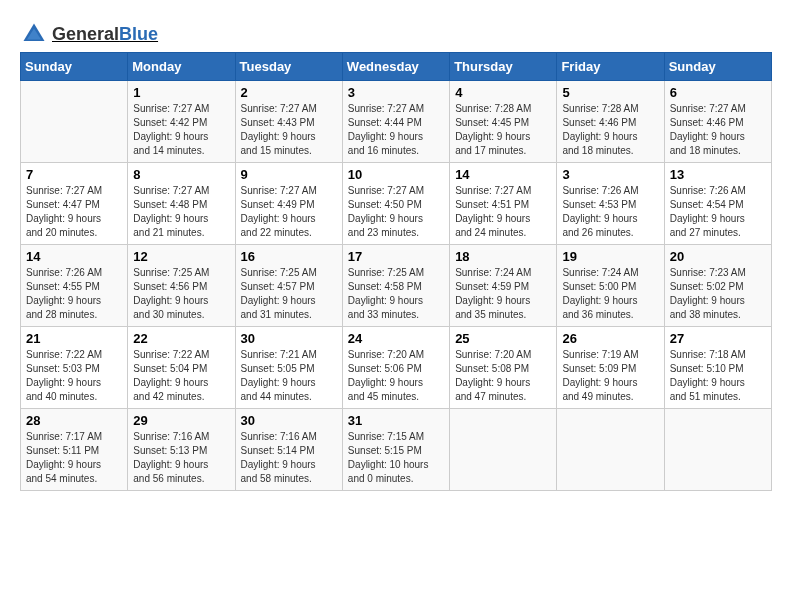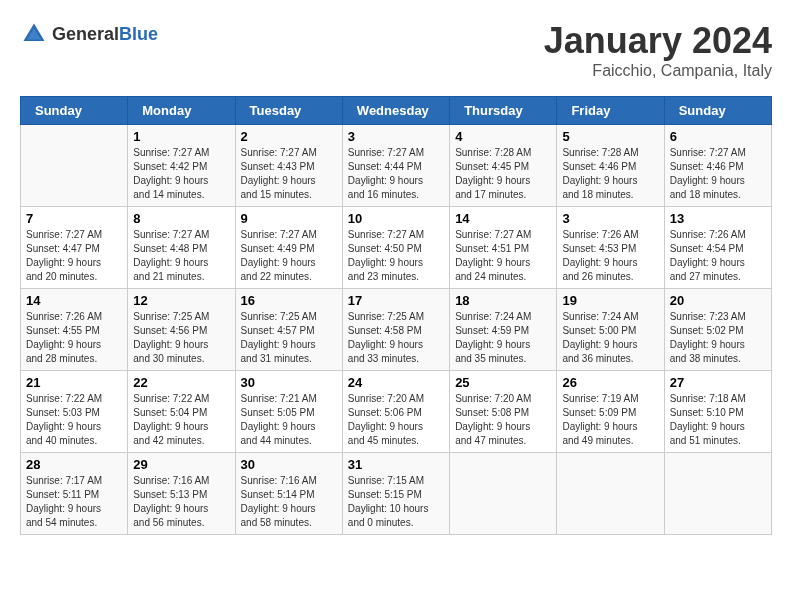--- a/index.html
+++ b/index.html
@@ -5,23 +5,23 @@
     * { box-sizing: border-box; margin: 0; padding: 0; }
     body {
       font-family: Arial, sans-serif;
       background: #fff;
       width: 792px;
       min-height: 612px;
       padding: 20px;
     }
     .header {
       display: flex;
-      justify-content: space-between;
       align-items: flex-start;
-      margin-bottom: 16px;
+      margin-bottom: 4px;
+      text-decoration: underline;
     }
     .logo {
       display: flex;
       align-items: center;
       gap: 4px;
     }
     .logo-icon {
       width: 28px;
       height: 28px;
     }
@@ -38,21 +38,21 @@
       color: #555;
     }
     table {
       width: 100%;
       border-collapse: collapse;
       font-size: 11px;
     }
     thead tr th {
       background-color: #2a6bb5;
       color: white;
-      padding: 6px 14px;
+      padding: 6px 4px;
       text-align: left;
       font-size: 13px;
       font-weight: bold;
       border: 1px solid #1a5ba5;
     }
     tbody tr td {
       border: 1px solid #ccc;
       padding: 4px 5px;
       vertical-align: top;
       min-height: 80px;
@@ -82,24 +82,20 @@
 <div class="header">
   <div class="logo">
     <svg class="logo-icon" viewBox="0 0 40 40">
       <polygon points="20,5 35,30 5,30" fill="#2a6bb5"></polygon>
       <polygon points="20,12 30,28 10,28" fill="#5599dd" opacity="0.5"></polygon>
     </svg>
     <div>
       <span style="font-size:18px;font-weight:bold;color:#333;">General</span><span style="font-size:18px;font-weight:bold;color:#2a6bb5;">Blue</span>
     </div>
   </div>
-  <div class="title-block">
-    <div class="calendar-title">January 2024</div>
-    <div class="calendar-subtitle">Faicchio, Campania, Italy</div>
-  </div>
 </div>
 
 <table>
   <thead>
     <tr id="header-row">
     <th>Sunday</th>
         <th>Monday</th>
         <th>Tuesday</th>
         <th>Wednesday</th>
         <th>Thursday</th>

